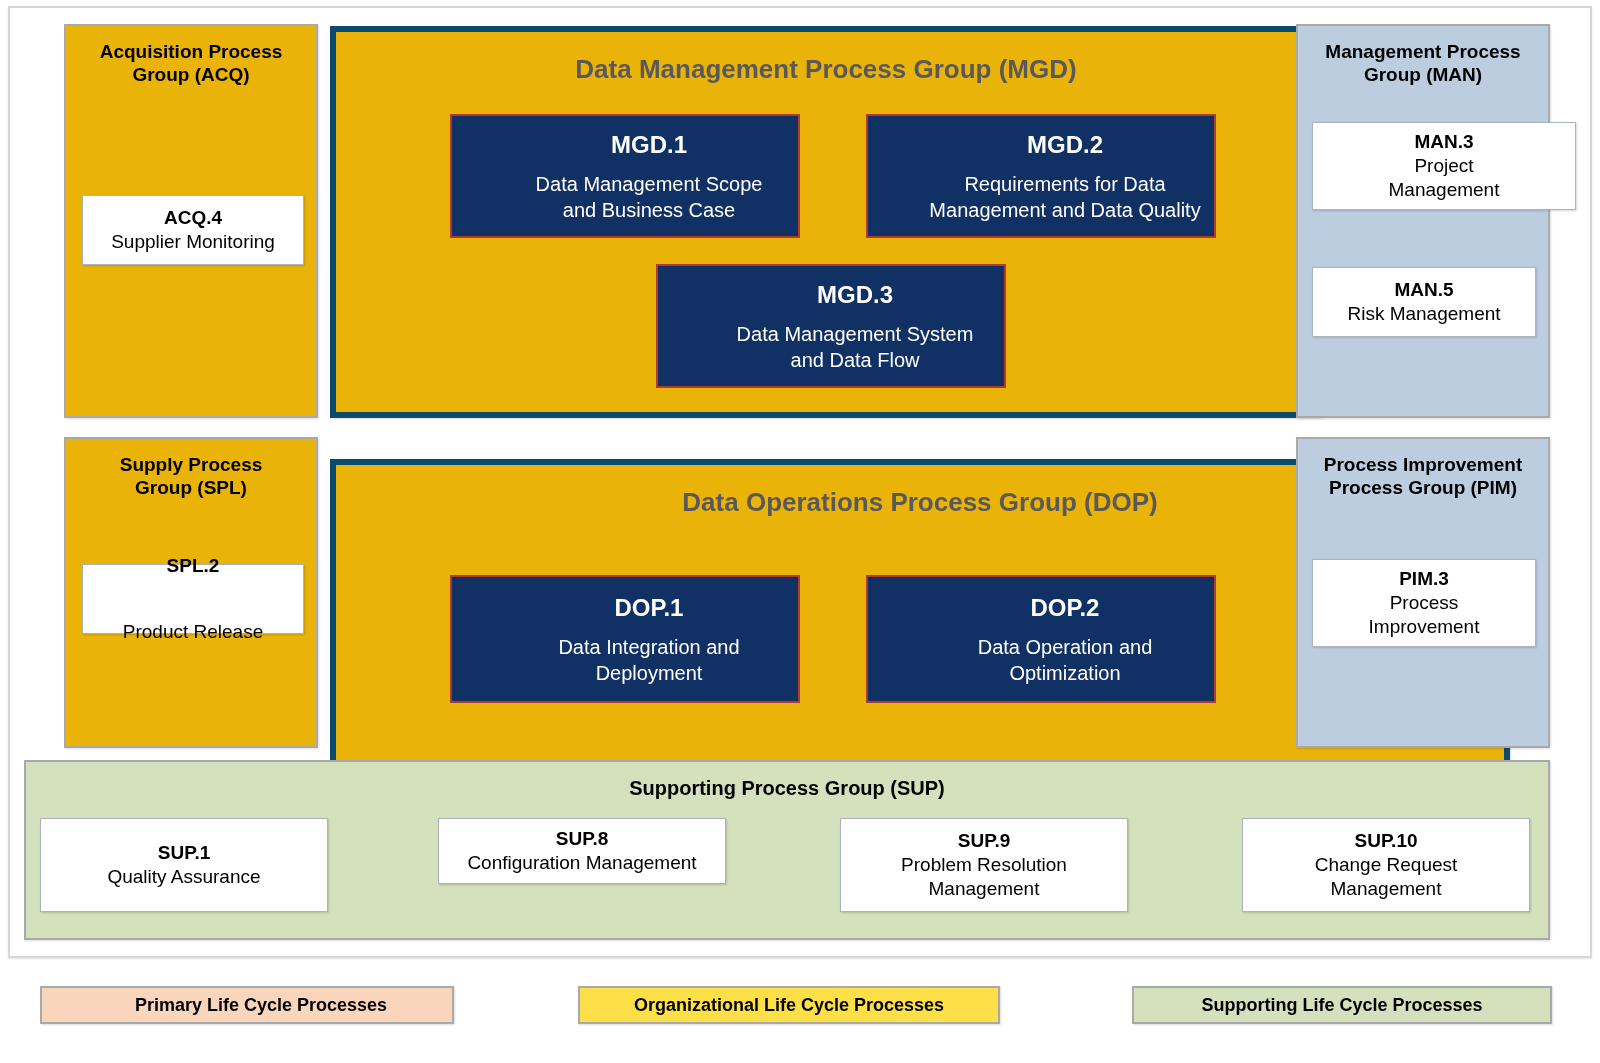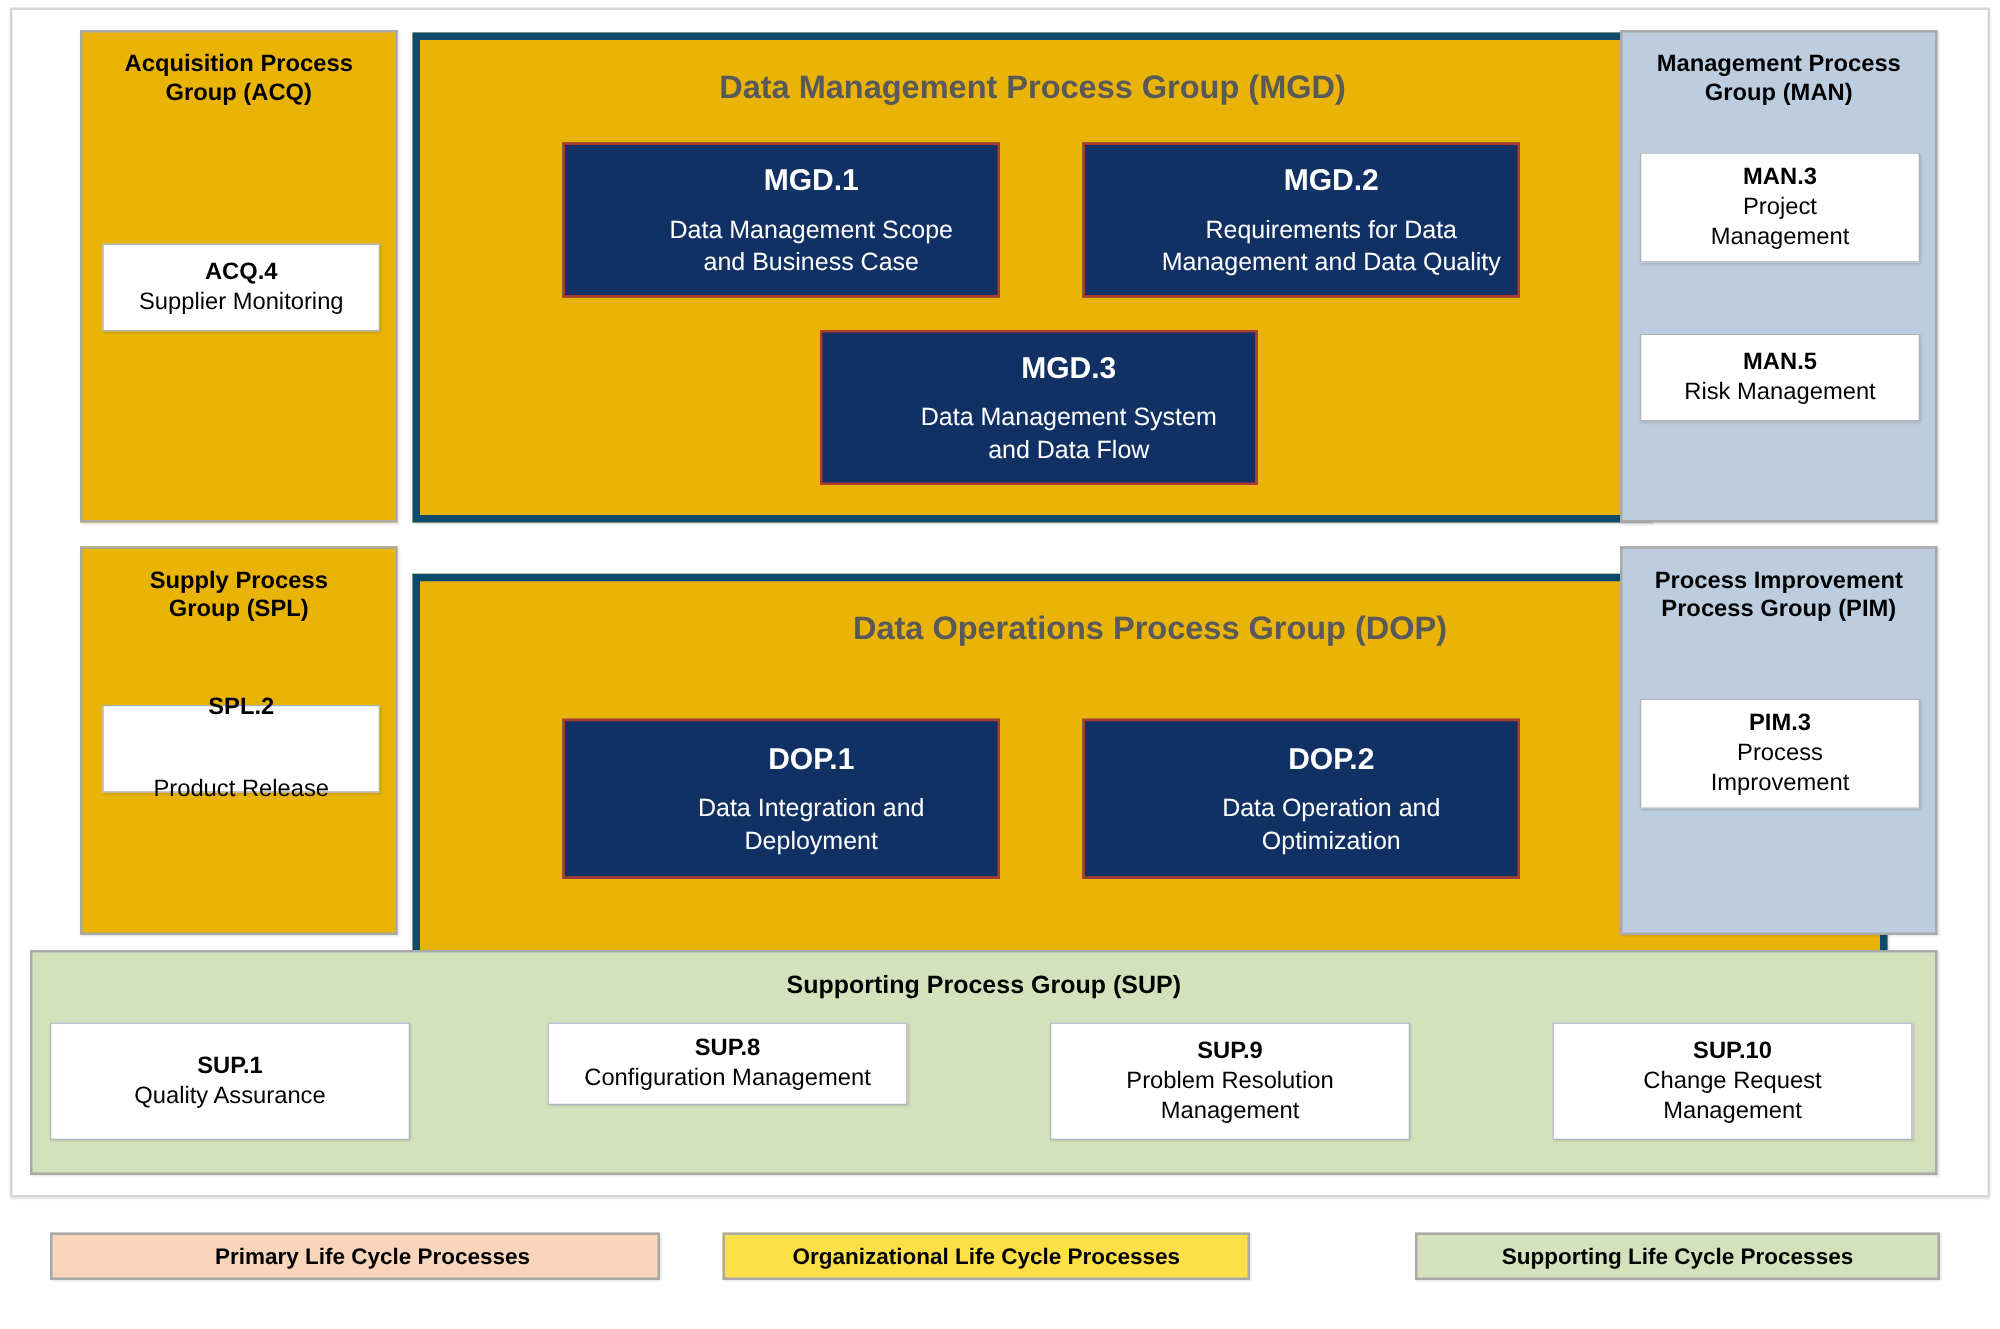--- a/index.html
+++ b/index.html
@@ -182,21 +182,21 @@
         <span class="nowrap-line">Optimization</span>
       </span>
     </div>
   </div>
 
   <div class="panel blue" style="left:1296px; top:24px; width:254px; height:394px;">
     <div class="panel-title side">
       <span class="nowrap-line">Management Process</span>
       <span class="nowrap-line">Group (MAN)</span>
     </div>
-    <div class="proc-white" style="left:14px; top:96px; width:224px; height:88px;">
+    <div class="proc-white" style="left:14px; top:96px; width:264px; height:88px;">
       <span class="pid">MAN.3</span>
       <span class="pname">
         <span class="nowrap-line">Project</span>
         <span class="nowrap-line">Management</span>
       </span>
     </div>
     <div class="proc-white" style="left:14px; top:241px; width:224px; height:70px;">
       <span class="pid">MAN.5</span>
       <span class="pname">Risk Management</span>
     </div>
@@ -239,21 +239,21 @@
 
     <div class="proc-white" style="left:1216px; top:56px; width:288px; height:94px;">
       <span class="pid">SUP.10</span>
       <span class="pname">
         <span class="nowrap-line">Change Request</span>
         <span class="nowrap-line">Management</span>
       </span>
     </div>
   </div>
 
-  <div class="legend-item peach" style="left:40px; top:986px; width:488px;padding-left:28px;">
+  <div class="legend-item peach" style="left:40px; top:986px; width:414px;padding-left:28px;">
     <span>Primary Life Cycle Processes</span>
   </div>
 
   <div class="legend-item blue" style="left:578px; top:986px; width:422px;">
     <span>Organizational Life Cycle Processes</span>
   </div>
 
   <div class="legend-item green" style="left:1132px; top:986px; width:420px;">
     <span>Supporting Life Cycle Processes</span>
   </div>

